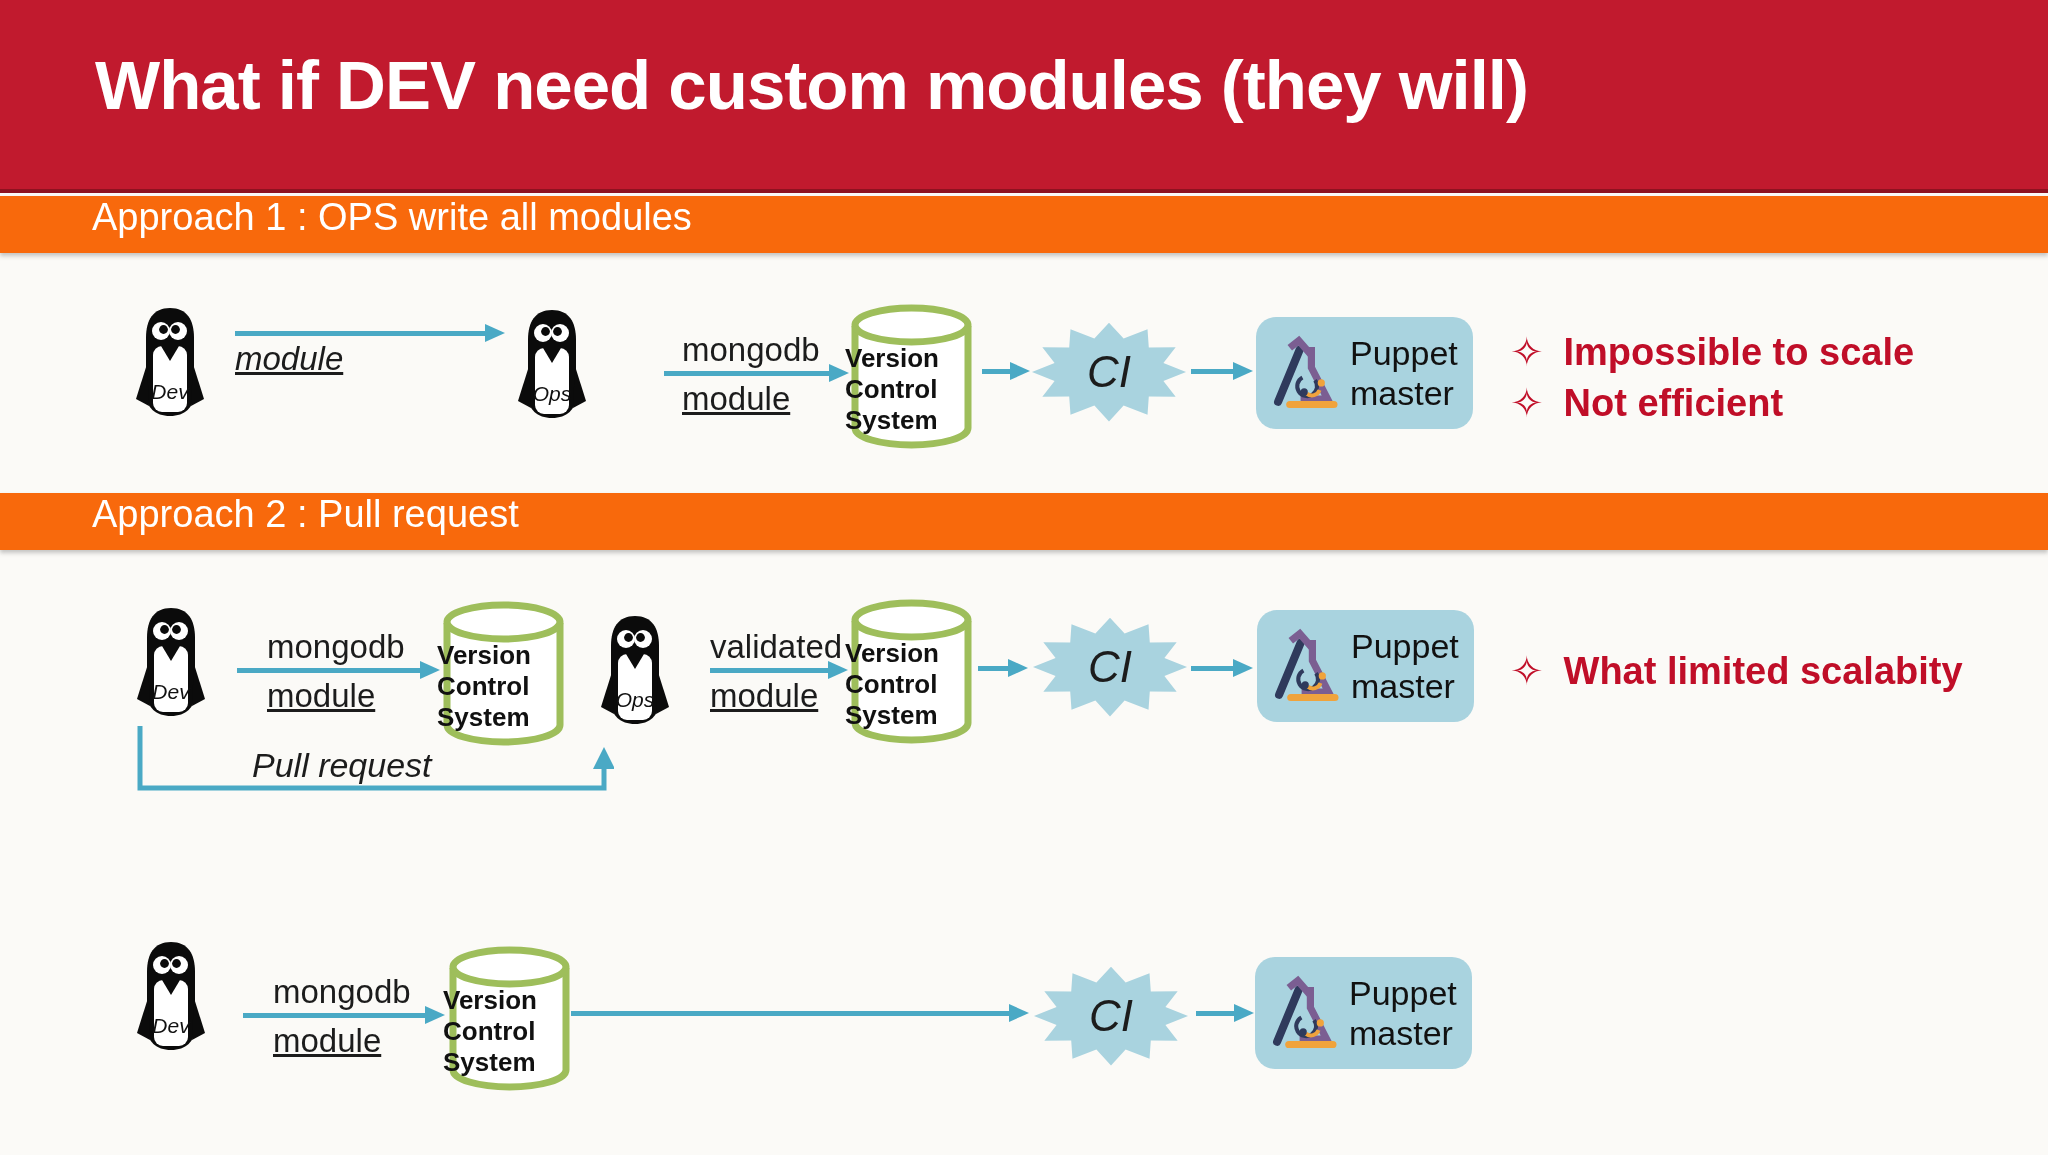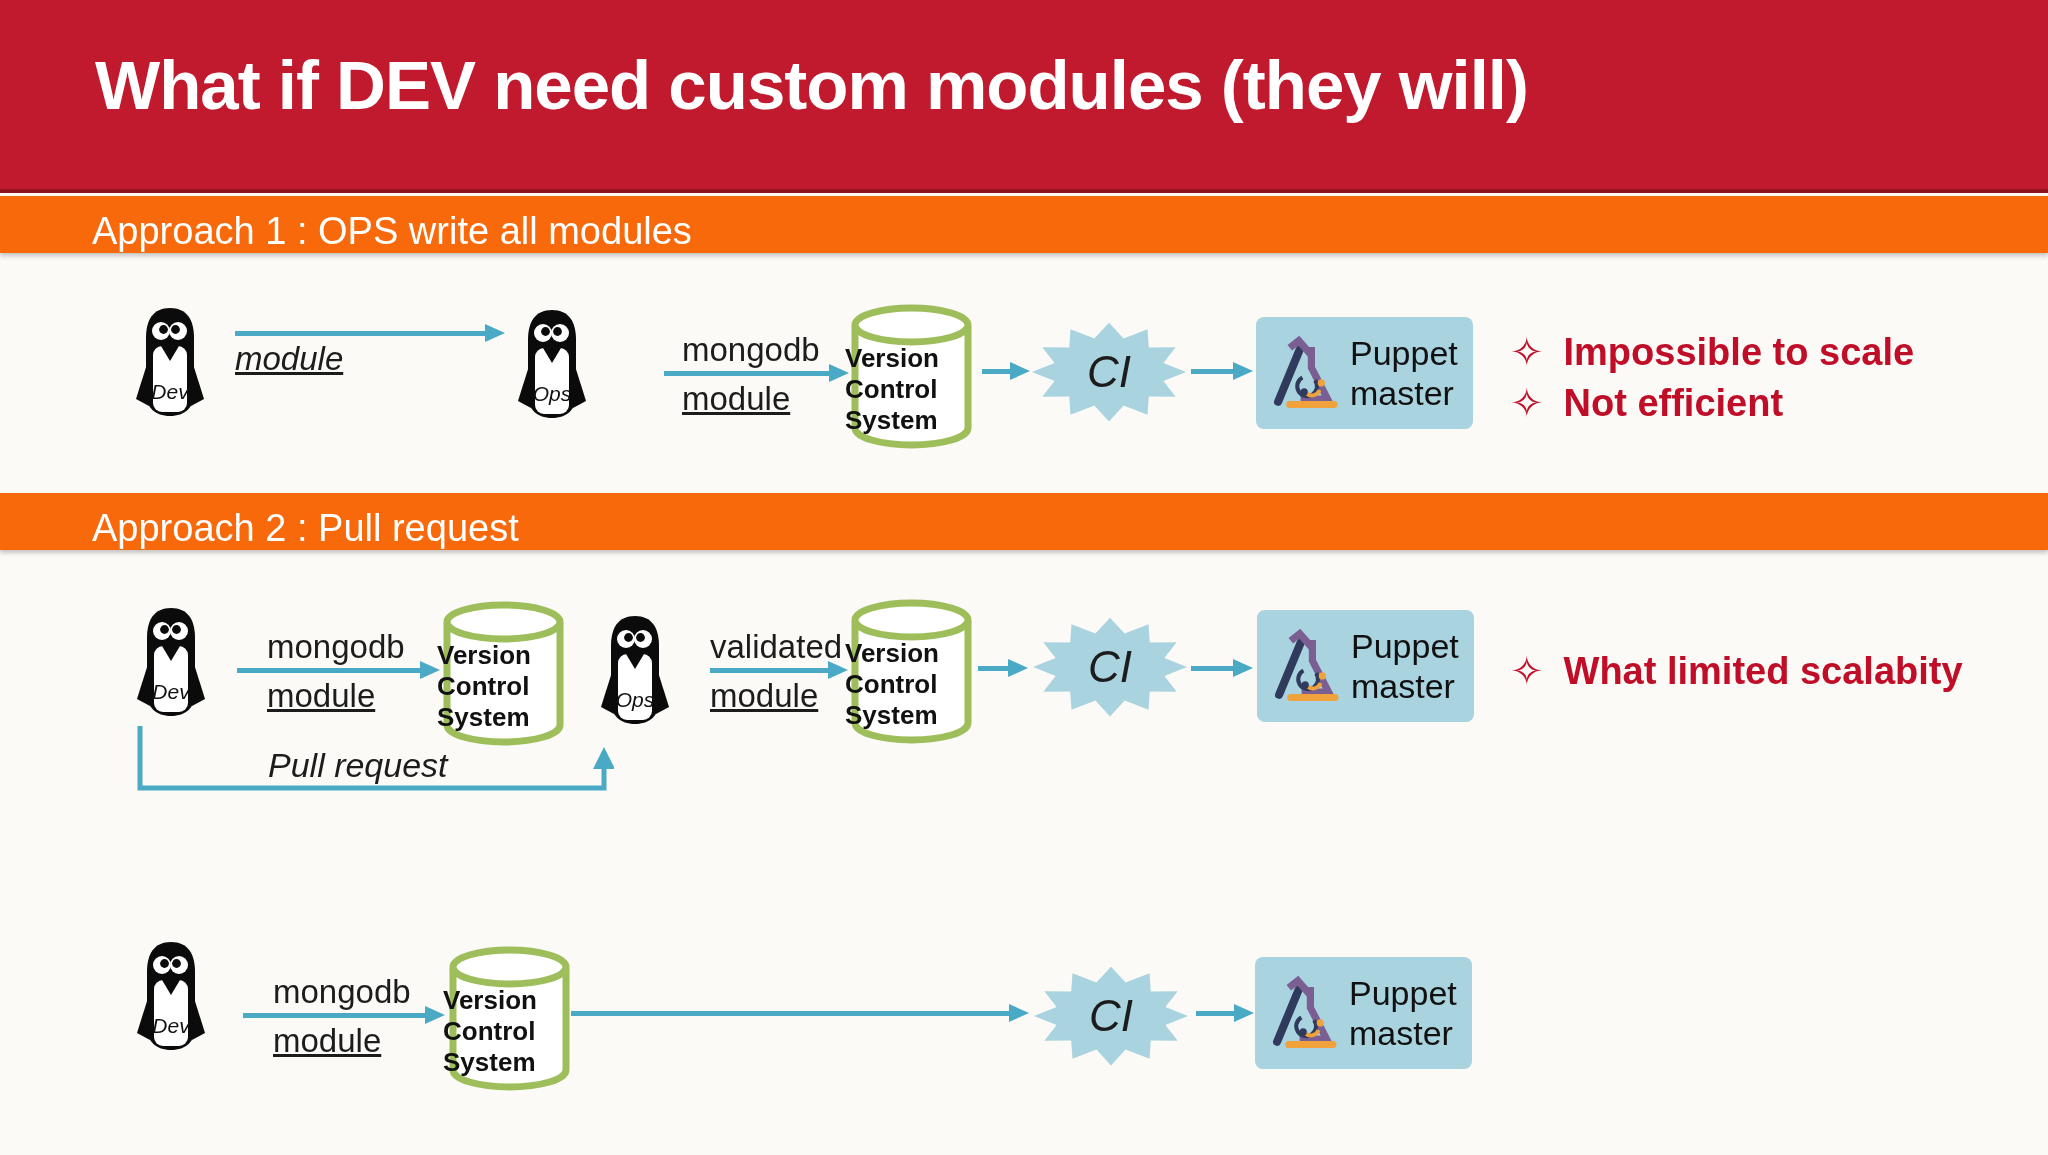--- a/index.html
+++ b/index.html
@@ -11,21 +11,21 @@
   html,body{width:2048px; height:1155px;}
   body{font-family:"Liberation Sans","DejaVu Sans",sans-serif; background:#e8e8e8;}
   .slide{position:relative; width:2048px; height:1155px; background:#FBFAF7; overflow:hidden;}
 
   
   .titlebar{position:absolute; left:0; top:0; width:100%; height:193px;
     background:var(--header-bg); border-bottom:4px solid var(--header-edge);
     display:flex; align-items:center; padding-left:95px;}
   .titlebar h1{color:#fff; font-size:69px; font-weight:bold; letter-spacing:-1px; padding-bottom:18px;}
   .banner{position:absolute; left:0; width:100%; height:57px; background:var(--banner-bg);
-    display:flex; align-items:flex-end; padding-left:92px;
+    display:flex; align-items:flex-start; padding-left:92px;
     box-shadow:0 3px 4px rgba(110,110,110,.38);}
   .banner span{color:#fff; font-size:38px; font-weight:400;}
   .b1{top:196px;} .b2{top:493px;} .b3{top:833px;}
 
   
   .penguin{position:absolute; width:68px; height:116px;}
   .penguin svg{width:100%; height:100%; display:block;}
   .peng-label{font-family:"Liberation Sans","DejaVu Sans",sans-serif; font-style:italic;
     font-size:21px; fill:#111; text-anchor:middle;}
 
@@ -49,41 +49,41 @@
 
   
   .ci{position:absolute; width:158px; height:104px;font-style:italic;}
   .ci svg{position:absolute; inset:0; width:100%; height:100%;}
   .ci polygon{fill:var(--node-fill);}
   .ci-label{position:absolute; inset:0; display:flex; align-items:center; justify-content:center;
     font-size:44px; color:#1c1c1c;}
 
   
   .puppet{position:absolute; width:217px; height:112px; background:var(--node-fill);
-    border-radius:8px; display:flex; align-items:center; padding:0 10px 0 14px;}
+    border-radius:20px; display:flex; align-items:center; padding:0 10px 0 14px;}
   .flask{width:72px; height:80px; flex:0 0 auto;}
   .fnavy{stroke:var(--flask-navy); stroke-width:9; stroke-linecap:round; fill:none;}
   .fpurple{stroke:var(--flask-purple); stroke-width:8; fill:none; stroke-linejoin:miter;}
   .forange{stroke:var(--flask-orange); stroke-width:8; stroke-linecap:round; fill:none;}
   .fnavy-thin{stroke:var(--flask-navy); stroke-width:4.5; fill:none;}
   .forange-thin{stroke:var(--flask-orange); stroke-width:4.5; fill:none;}
   .fnavy-fill{fill:var(--flask-navy);} .forange-fill{fill:var(--flask-orange);}
   .puppet-label{font-size:34px; line-height:1.18; color:#111; width:118px; margin-left:8px;}
 
   
   .remarks{position:absolute; display:flex; flex-direction:column; gap:9px;}
   .remark{display:flex; align-items:center; gap:20px; color:var(--remark-text);}
   .remark .star{font-size:40px; line-height:42px; font-weight:400;}
   .remark .rtext{font-size:38px; line-height:42px; font-weight:bold;}
 
   
   .pullpath{position:absolute; left:134px; top:722px;}
   .pp-line{fill:none; stroke:var(--arrow); stroke-width:5;}
   .pp-head{fill:var(--arrow);}
-  .pull-text{position:absolute; left:252px; top:746px; font-size:34px; font-style:italic; color:#1c1c1c;margin-left:16px;}
+  .pull-text{position:absolute; left:252px; top:746px; font-size:34px; font-style:italic; color:#1c1c1c;}
 </style>
 </head>
 <body>
 
 <div class="slide">
 
   <header class="titlebar">
     <h1>What if DEV need custom modules (they will)</h1>
   </header>
 

